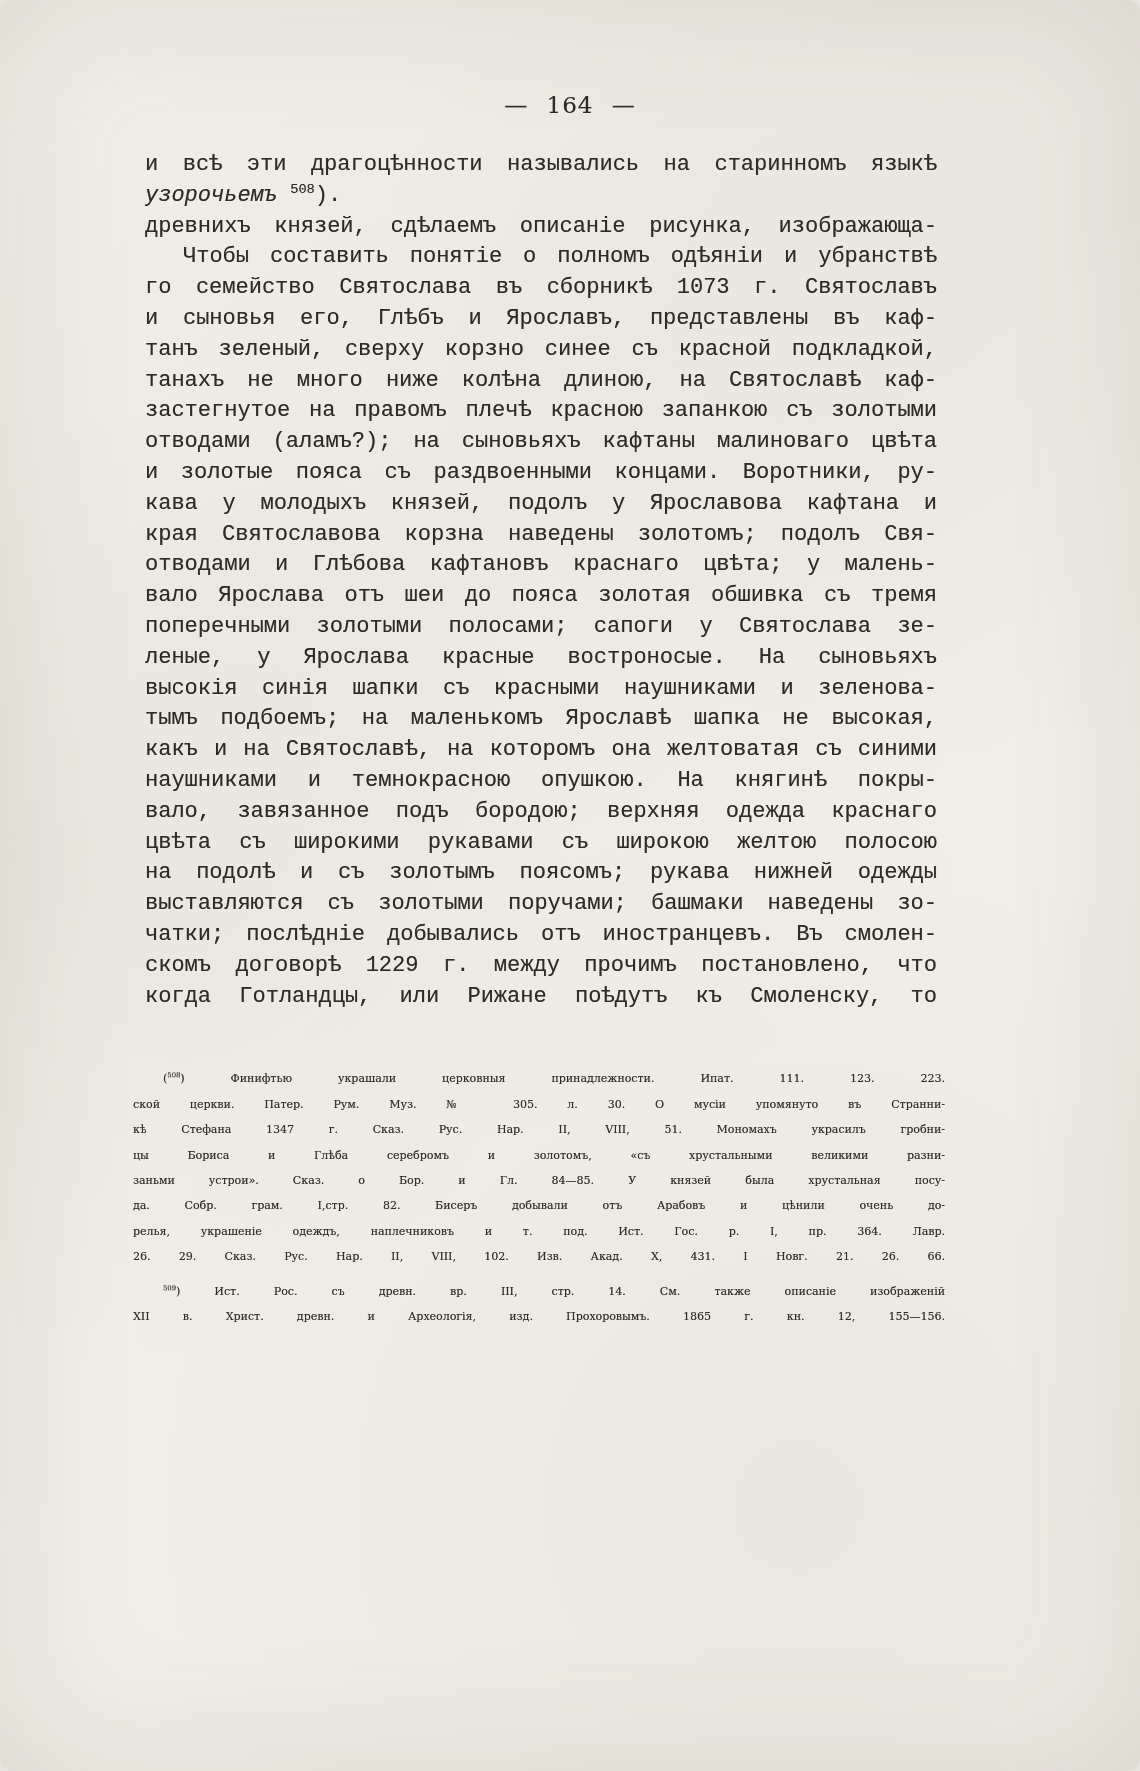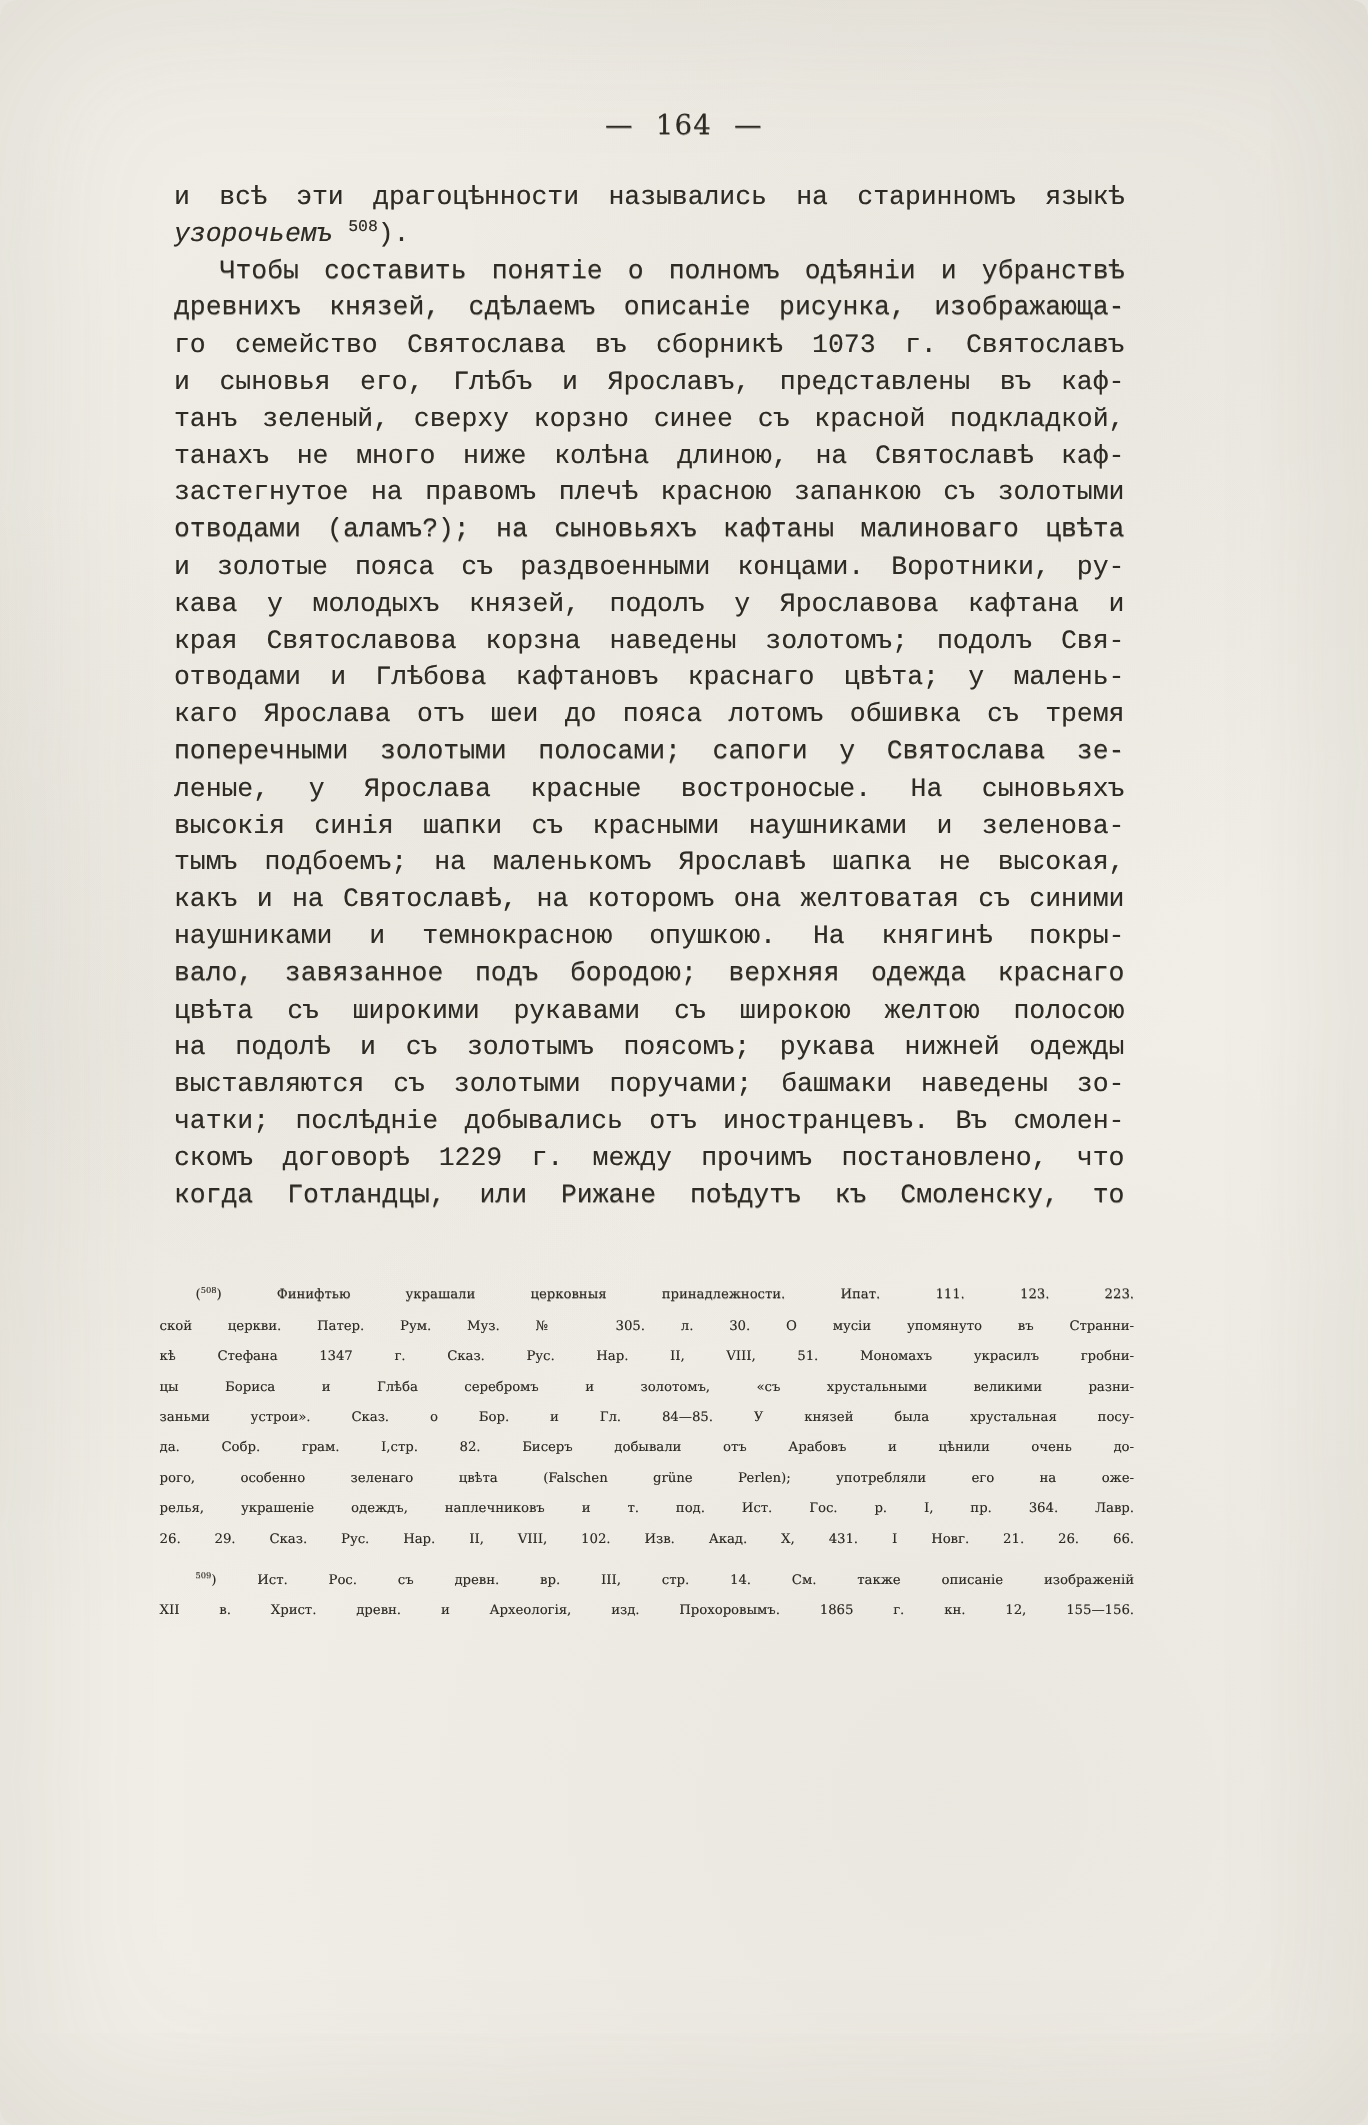--- a/index.html
+++ b/index.html
@@ -66,33 +66,33 @@
 </style>
 </head>
 <body>
 
 <div class="page">
   <div class="page-number">— 164 —</div>
 
   <div class="body-text">
       <div class="line"><span>и всѣ эти драгоцѣнности назывались на старинномъ языкѣ</span></div>
       <div class="line end"><span class="it">узорочьемъ</span><span> </span><sup>508</sup><span>).</span></div>
+      <div class="line"><span>древнихъ князей, сдѣлаемъ описаніе рисунка, изображающа-</span></div>
       <div class="line indent"><span>Чтобы составить понятіе о полномъ одѣяніи и убранствѣ</span></div>
-      <div class="line"><span>древнихъ князей, сдѣлаемъ описаніе рисунка, изображающа-</span></div>
       <div class="line"><span>го семейство Святослава въ сборникѣ 1073 г. Святославъ</span></div>
       <div class="line"><span>и сыновья его, Глѣбъ и Ярославъ, представлены въ каф-</span></div>
       <div class="line"><span>танъ зеленый, сверху корзно синее съ красной подкладкой,</span></div>
       <div class="line"><span>танахъ не много ниже колѣна длиною, на Святославѣ каф-</span></div>
       <div class="line"><span>застегнутое на правомъ плечѣ красною запанкою съ золотыми</span></div>
       <div class="line"><span>отводами (аламъ?); на сыновьяхъ кафтаны малиноваго цвѣта</span></div>
       <div class="line"><span>и золотые пояса съ раздвоенными концами. Воротники, ру-</span></div>
       <div class="line"><span>кава у молодыхъ князей, подолъ у Ярославова кафтана и</span></div>
       <div class="line"><span>края Святославова корзна наведены золотомъ; подолъ Свя-</span></div>
       <div class="line"><span>отводами и Глѣбова кафтановъ краснаго цвѣта; у малень-</span></div>
-      <div class="line"><span>каго Ярослава отъ шеи до пояса лотомъ обшивка съ тремя</span></div>
+      <div class="line"><span>вало Ярослава отъ шеи до пояса золотая обшивка съ тремя</span></div>
       <div class="line"><span>поперечными золотыми полосами; сапоги у Святослава зе-</span></div>
       <div class="line"><span>леные, у Ярослава красные востроносые. На сыновьяхъ</span></div>
       <div class="line"><span>высокія синія шапки съ красными наушниками и зеленова-</span></div>
       <div class="line"><span>тымъ подбоемъ; на маленькомъ Ярославѣ шапка не высокая,</span></div>
       <div class="line"><span>какъ и на Святославѣ, на которомъ она желтоватая съ синими</span></div>
       <div class="line"><span>наушниками и темнокрасною опушкою. На княгинѣ покры-</span></div>
       <div class="line"><span>вало, завязанное подъ бородою; верхняя одежда краснаго</span></div>
       <div class="line"><span>цвѣта съ широкими рукавами съ широкою желтою полосою</span></div>
       <div class="line"><span>на подолѣ и съ золотымъ поясомъ; рукава нижней одежды</span></div>
       <div class="line"><span>выставляются съ золотыми поручами; башмаки наведены зо-</span></div>
@@ -102,21 +102,20 @@
     </div>
 
   <div class="footnotes">
     <div class="footnote-block">
         <div class="line indent"><span>(</span><sup>508</sup><span>) Финифтью украшали церковныя принадлежности. Ипат. 111. 123. 223.</span></div>
         <div class="line"><span>ской церкви. Патер. Рум. Муз. № 305. л. 30. О мусіи упомянуто въ Странни-</span></div>
         <div class="line"><span>кѣ Стефана 1347 г. Сказ. Рус. Нар. II, VIII, 51. Мономахъ украсилъ гробни-</span></div>
         <div class="line"><span>цы Бориса и Глѣба серебромъ и золотомъ, «съ хрустальными великими разни-</span></div>
         <div class="line"><span>заньми устрои». Сказ. о Бор. и Гл. 84—85. У князей была хрустальная посу-</span></div>
         <div class="line"><span>да. Собр. грам. I,стр. 82. Бисеръ добывали отъ Арабовъ и цѣнили очень до-</span></div>
-        <div class="line"><span>рого, особенно зеленаго цвѣта (Falschen grüne Perlen); употребляли его на оже-</span></div>
         <div class="line"><span>релья, украшеніе одеждъ, наплечниковъ и т. под. Ист. Гос. р. I, пр. 364. Лавр.</span></div>
         <div class="line"><span>26. 29. Сказ. Рус. Нар. II, VIII, 102. Изв. Акад. X, 431. I Новг. 21. 26. 66.</span></div>
       </div>
     <div class="footnote-block">
         <div class="line indent"><sup>509</sup><span>) Ист. Рос. съ древн. вр. III, стр. 14. См. также описаніе изображеній</span></div>
         <div class="line"><span>XII в. Христ. древн. и Археологія, изд. Прохоровымъ. 1865 г. кн. 12, 155—156.</span></div>
       </div>
   </div>
 </div>
 

